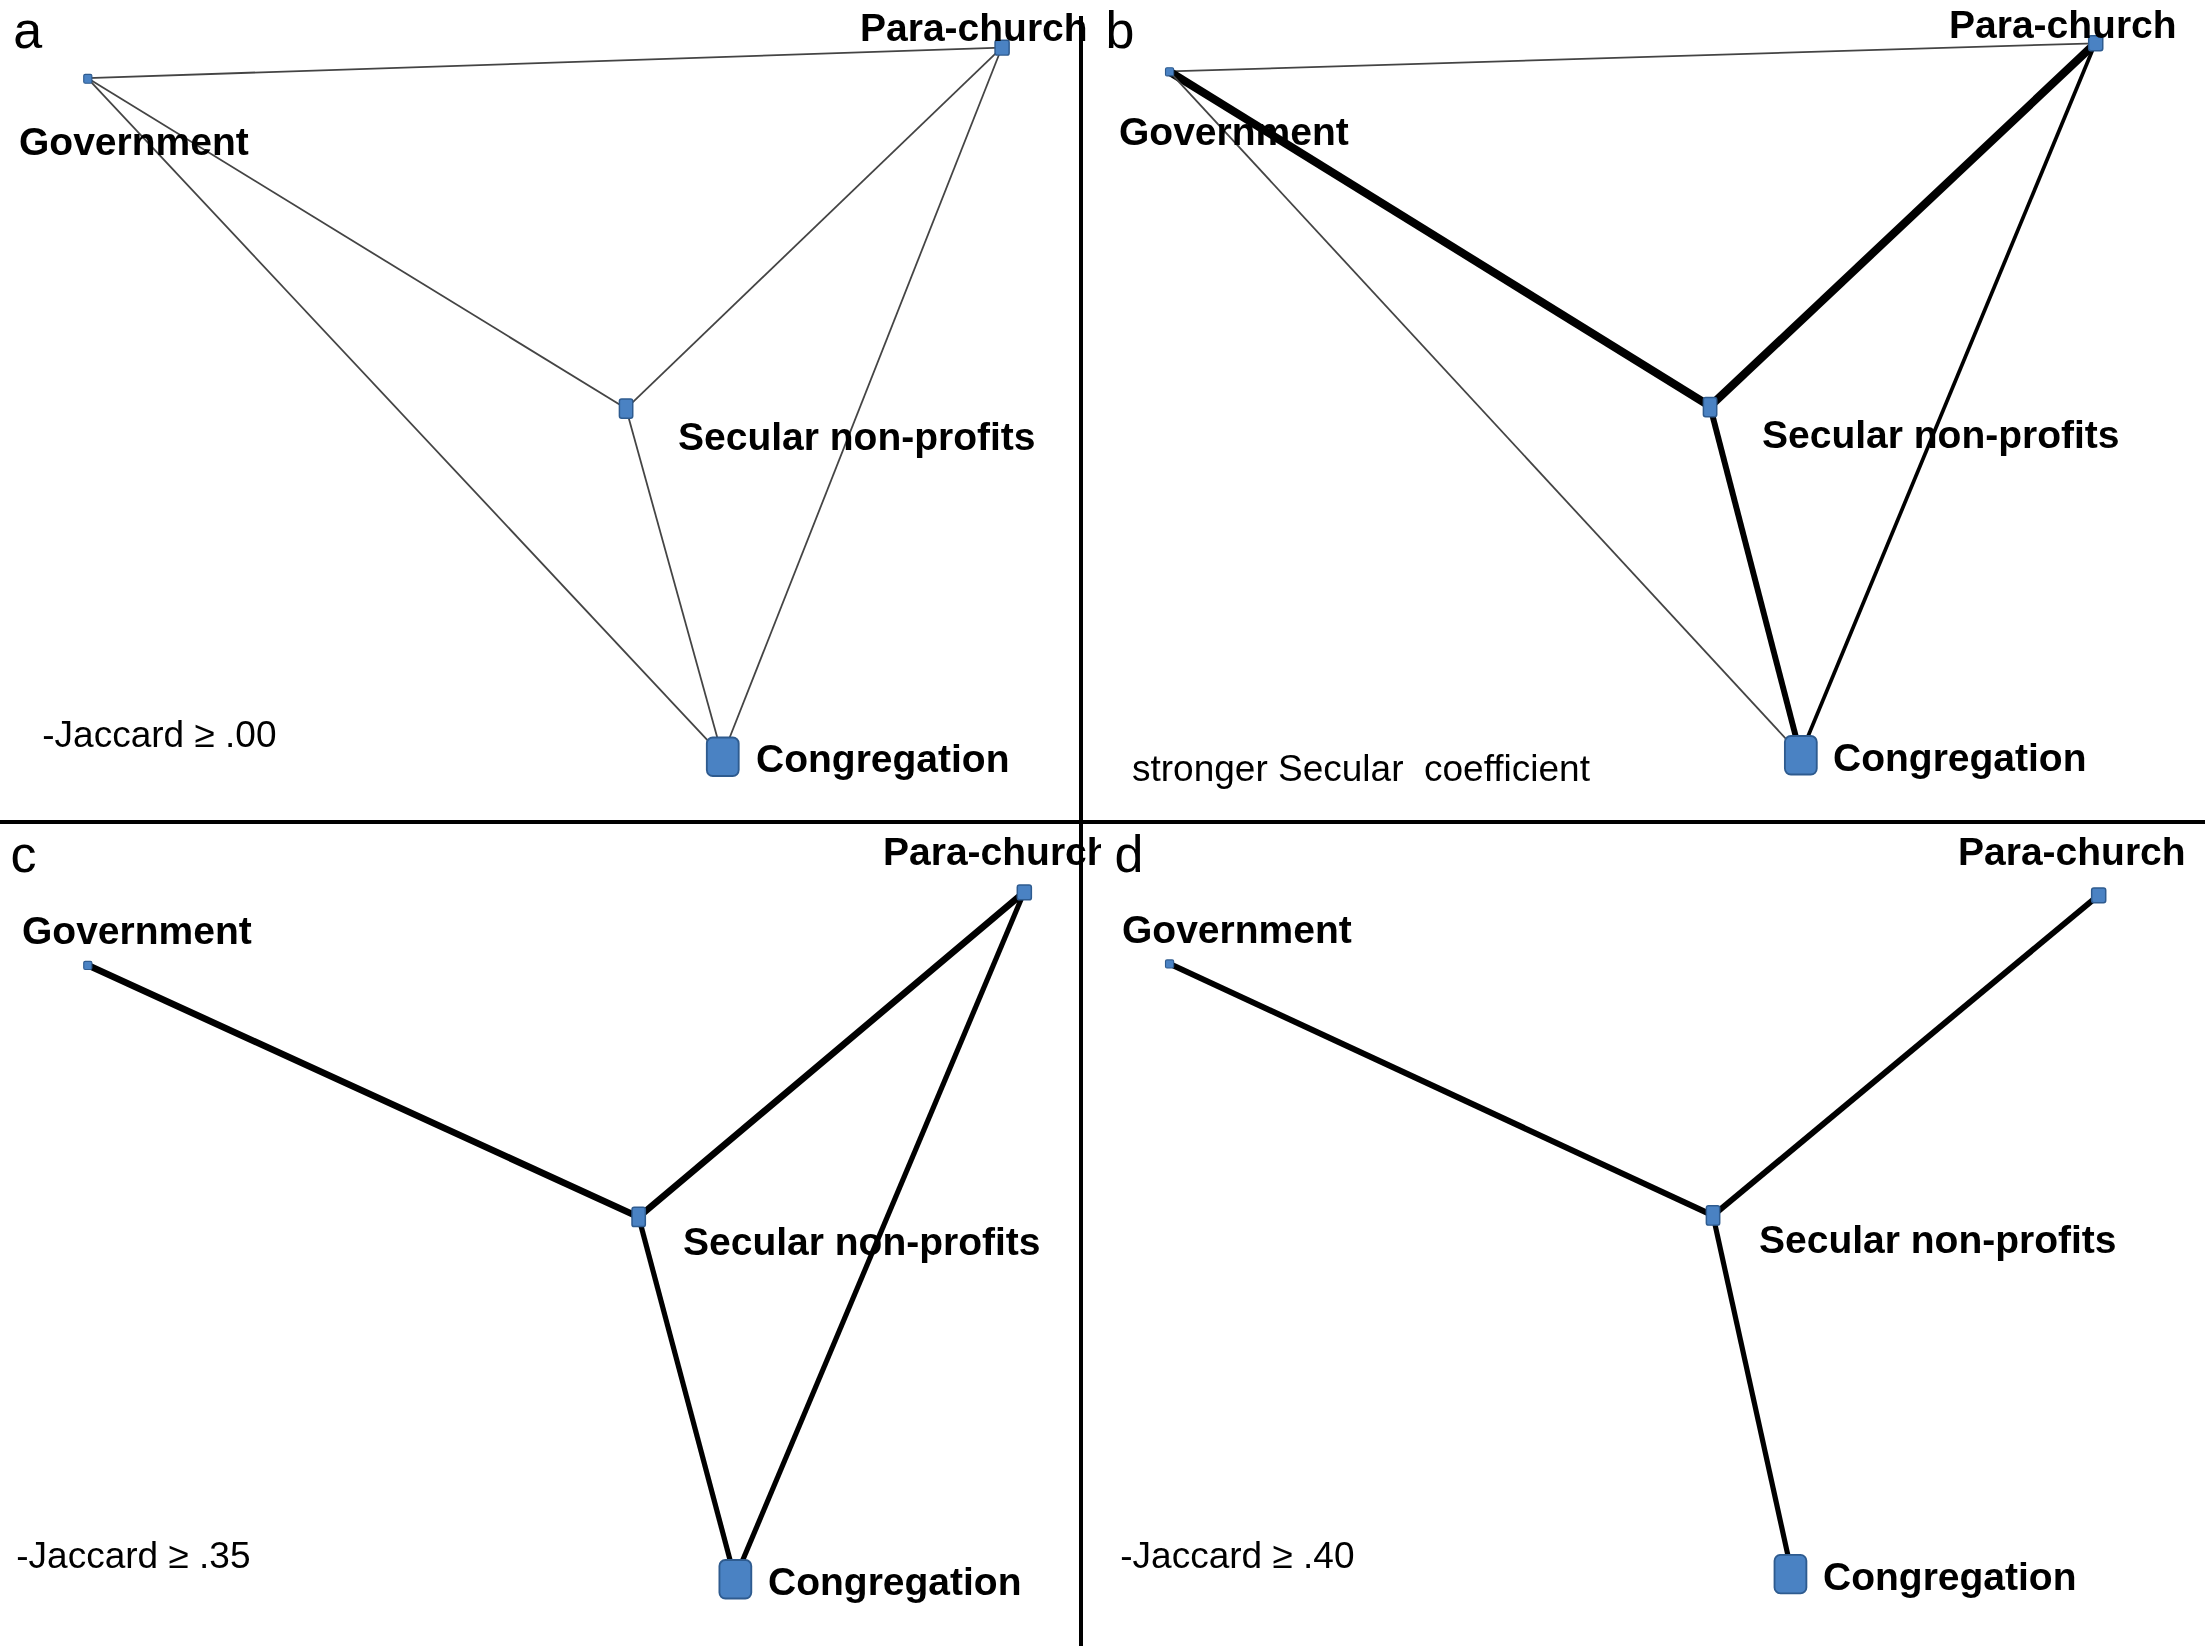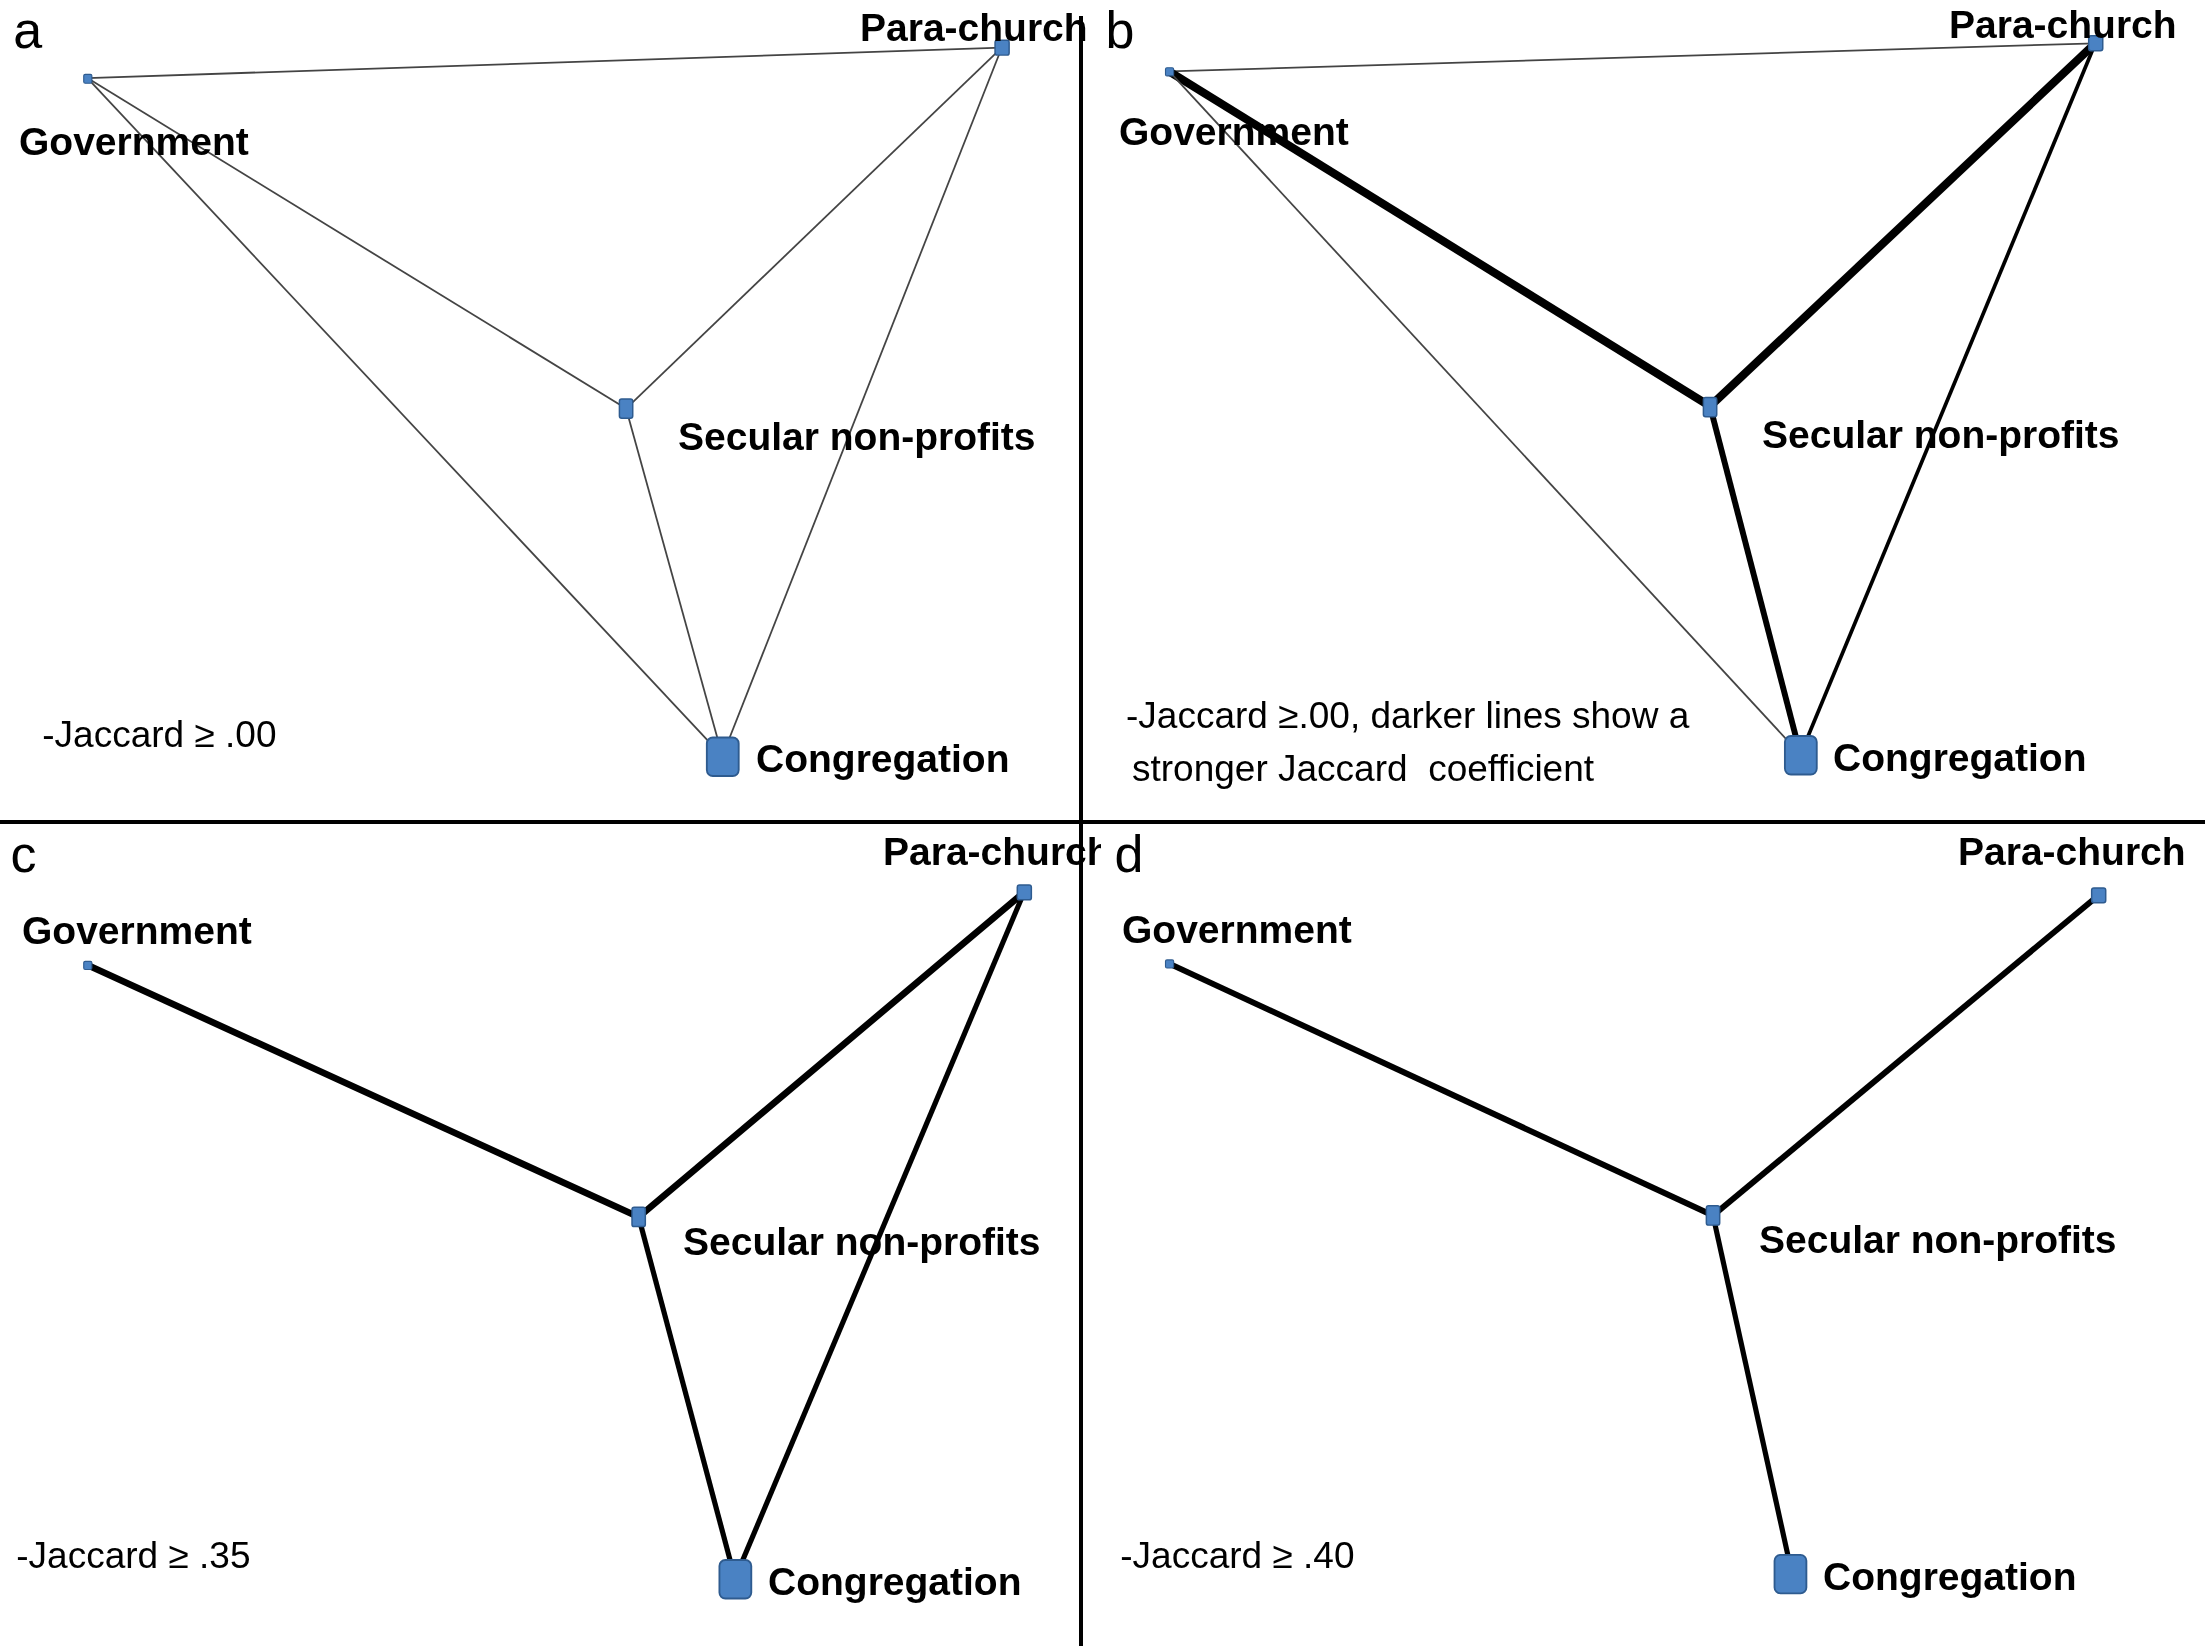--- a/index.html
+++ b/index.html
@@ -78,22 +78,21 @@
         <rect x="1329" y="48" width="19" height="20" rx="3" fill="#4A82C3" stroke="#2E5B8F" stroke-width="2"></rect>
         <rect x="809" y="536" width="18" height="26" rx="3" fill="#4A82C3" stroke="#2E5B8F" stroke-width="2"></rect>
         <rect x="919" y="993" width="43" height="52" rx="8" fill="#4A82C3" stroke="#2E5B8F" stroke-width="2.5"></rect>
       </g>
     </svg>
     <div class="panel-letter" style="left:1.5px;top:4.4px;">b</div>
     <div class="node-label" style="left:15px;top:110px;">Government</div>
     <div class="node-label" style="left:845px;top:3px;">Para-church</div>
     <div class="node-label" style="left:658px;top:413px;">Secular non-profits</div>
     <div class="node-label" style="left:729px;top:736px;">Congregation</div>
-    <div class="caption" style="left:22px;top:689px;">-Jaccard ≥.00, darker lines show a</div>
-    <div class="caption" style="left:28px;top:742px;">stronger Jaccard  coefficient</div>
+    <div class="caption" style="left:28px;top:742px;">stronger Secular  coefficient</div>
   </div>
 
   <div class="panel" id="panel-c">
     <svg class="net-svg" viewBox="0 0 1486 1110">
       <g>
         <line x1="118" y1="190" x2="862" y2="530" stroke="#000" stroke-width="9"></line>
         <line x1="1382" y1="92" x2="862" y2="530" stroke="#000" stroke-width="9"></line>
         <line x1="1382" y1="92" x2="992" y2="1018" stroke="#000" stroke-width="7"></line>
         <line x1="862" y1="530" x2="992" y2="1018" stroke="#000" stroke-width="7"></line>
       </g>

